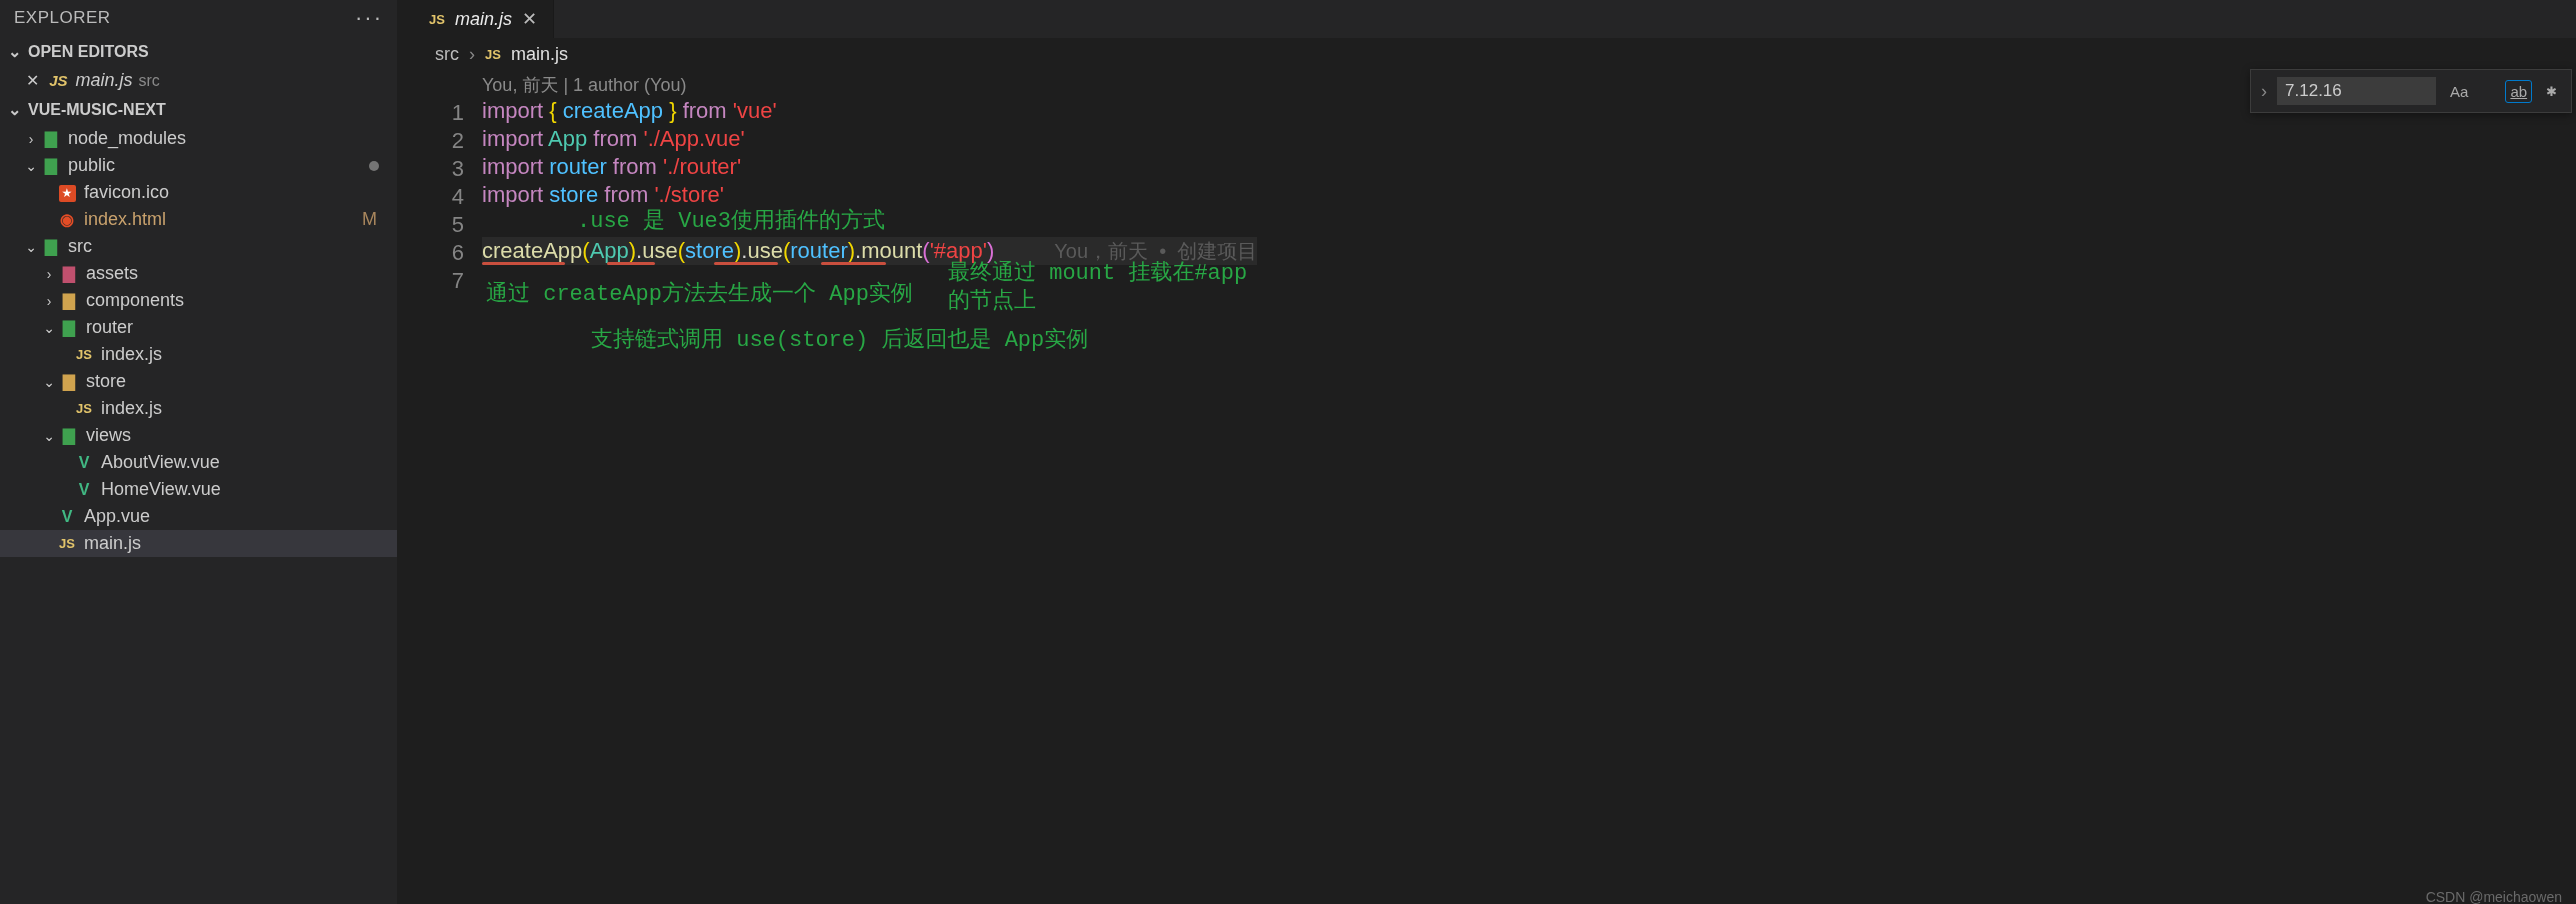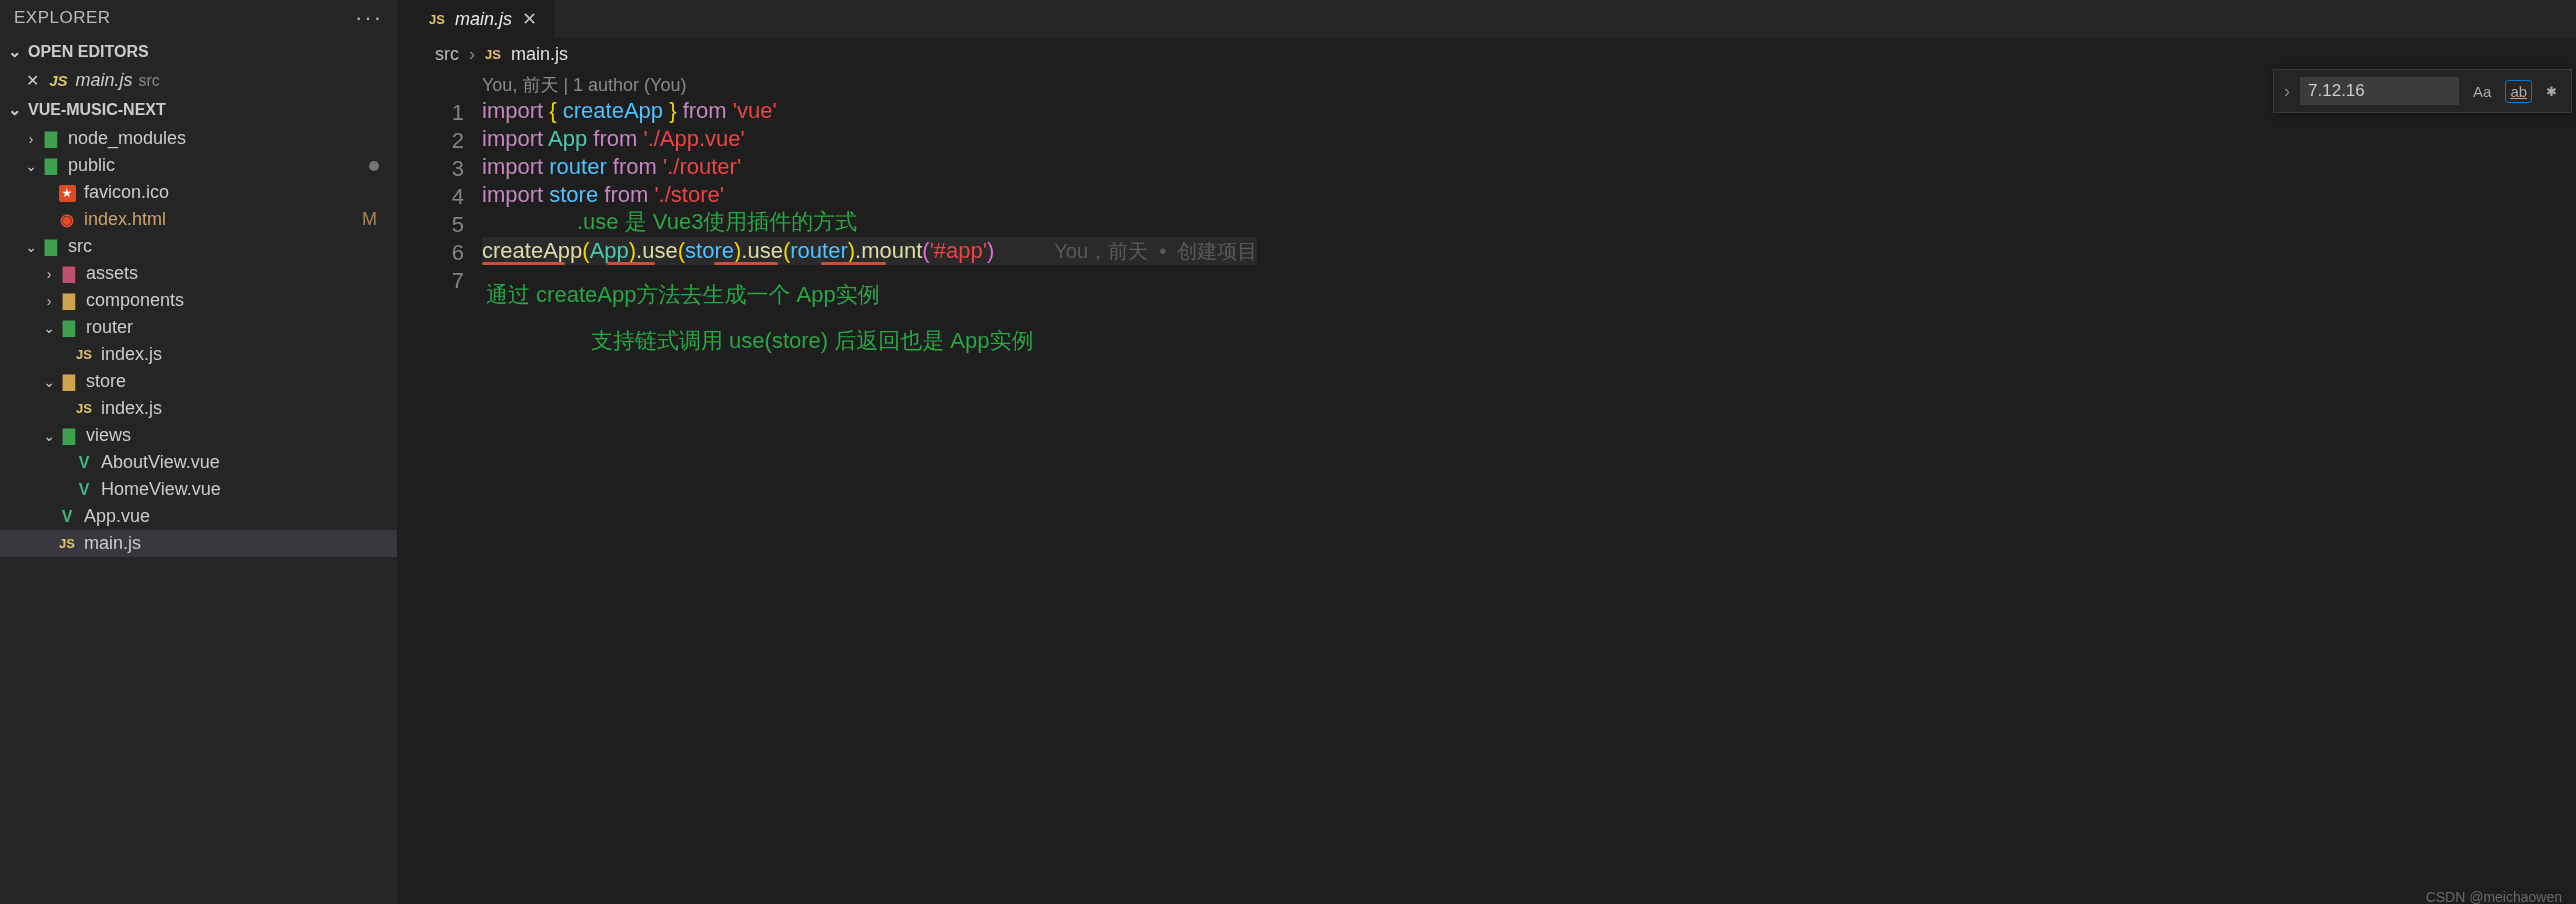--- a/index.html
+++ b/index.html
@@ -45,26 +45,26 @@
 .fn { color:#4fc1ff; }
 .fn2 { color:#dcdcaa; }
 .br { color:#f1d700; }
 .br2 { color:#da70d6; }
 .str { color:#ef4444;margin-top:48px; }
 .cls { color:#4ec9b0; }
 .dot { color:#d4d4d4; }
 .hl-line { background:#2a2a2a; display:inline-block; width:100%; }
 .und { position:absolute; height:3px; background:#c94f3e; border-radius:2px; }
 .blame { color:#5a5a5a; font-size:20px; margin-left:60px; }
-.ann { position:absolute; color:#28a745; font-size:22px; font-family:Liberation Sans, sans-serif; }
+.ann { position:absolute; color:#28a745; font-size:22px; font-family:Liberation Mono, monospace; }
 .find { position:absolute; top:69px; right:4px; background:#252526; border:1px solid #3c3c3c; height:44px; display:flex; align-items:center; padding:0 10px; gap:10px; box-shadow:0 2px 8px rgba(0,0,0,0.4); }
 .find .arr { color:#888; font-size:18px; cursor:pointer; }
 .find input { background:#3c3c3c; border:none; color:#ccc; height:28px; width:159px; padding:0 8px; font-size:17px; }
 .find .opt { color:#aaa; font-size:15px; cursor:pointer; padding:2px 4px; }
-.find .opt.u { text-decoration:underline; border:1px solid #007acc; border-radius:3px; }
+.find .opt.u { text-decoration:underline; border:1px solid #007acc; border-radius:3px;margin-left:23px; }
 .watermark { position:absolute; bottom:0; right:14px; color:#6a6a6a; font-size:14px; }
 </style>
 </head>
 <body>
 
 <div class="root">
   <div class="sidebar">
     <div class="sb-head">
       <span>EXPLORER</span>
       <span class="spacer"></span>
@@ -218,20 +218,21 @@
         <div class="ln"></div>
 
         <span class="und" style="top:191px;left:0px;width:83px"></span>
         <span class="und" style="top:191px;left:125px;width:48px"></span>
         <span class="und" style="top:191px;left:232px;width:64px"></span>
         <span class="und" style="top:191px;left:339px;width:65px"></span>
 
         <div class="ann" style="top:137px;left:95px">.use 是 Vue3使用插件的方式</div>
         <div class="ann" style="top:210px;left:4px">通过 createApp方法去生成一个 App实例</div>
         <div class="ann" style="top:256px;left:109px">支持链式调用 use(store) 后返回也是 App实例</div>
+        <div class="ann" style="top:189px;left:466px">最终通过 mount 挂载在#app的节点上</div>
       </div>
     </div>
 
     <div class="find">
       <span class="arr">›</span>
       <input value="7.12.16" style="">
       <span class="opt">Aa</span>
       <span class="opt u">ab</span>
       <span class="opt" style="font-size:13px">✱</span>
     </div>

